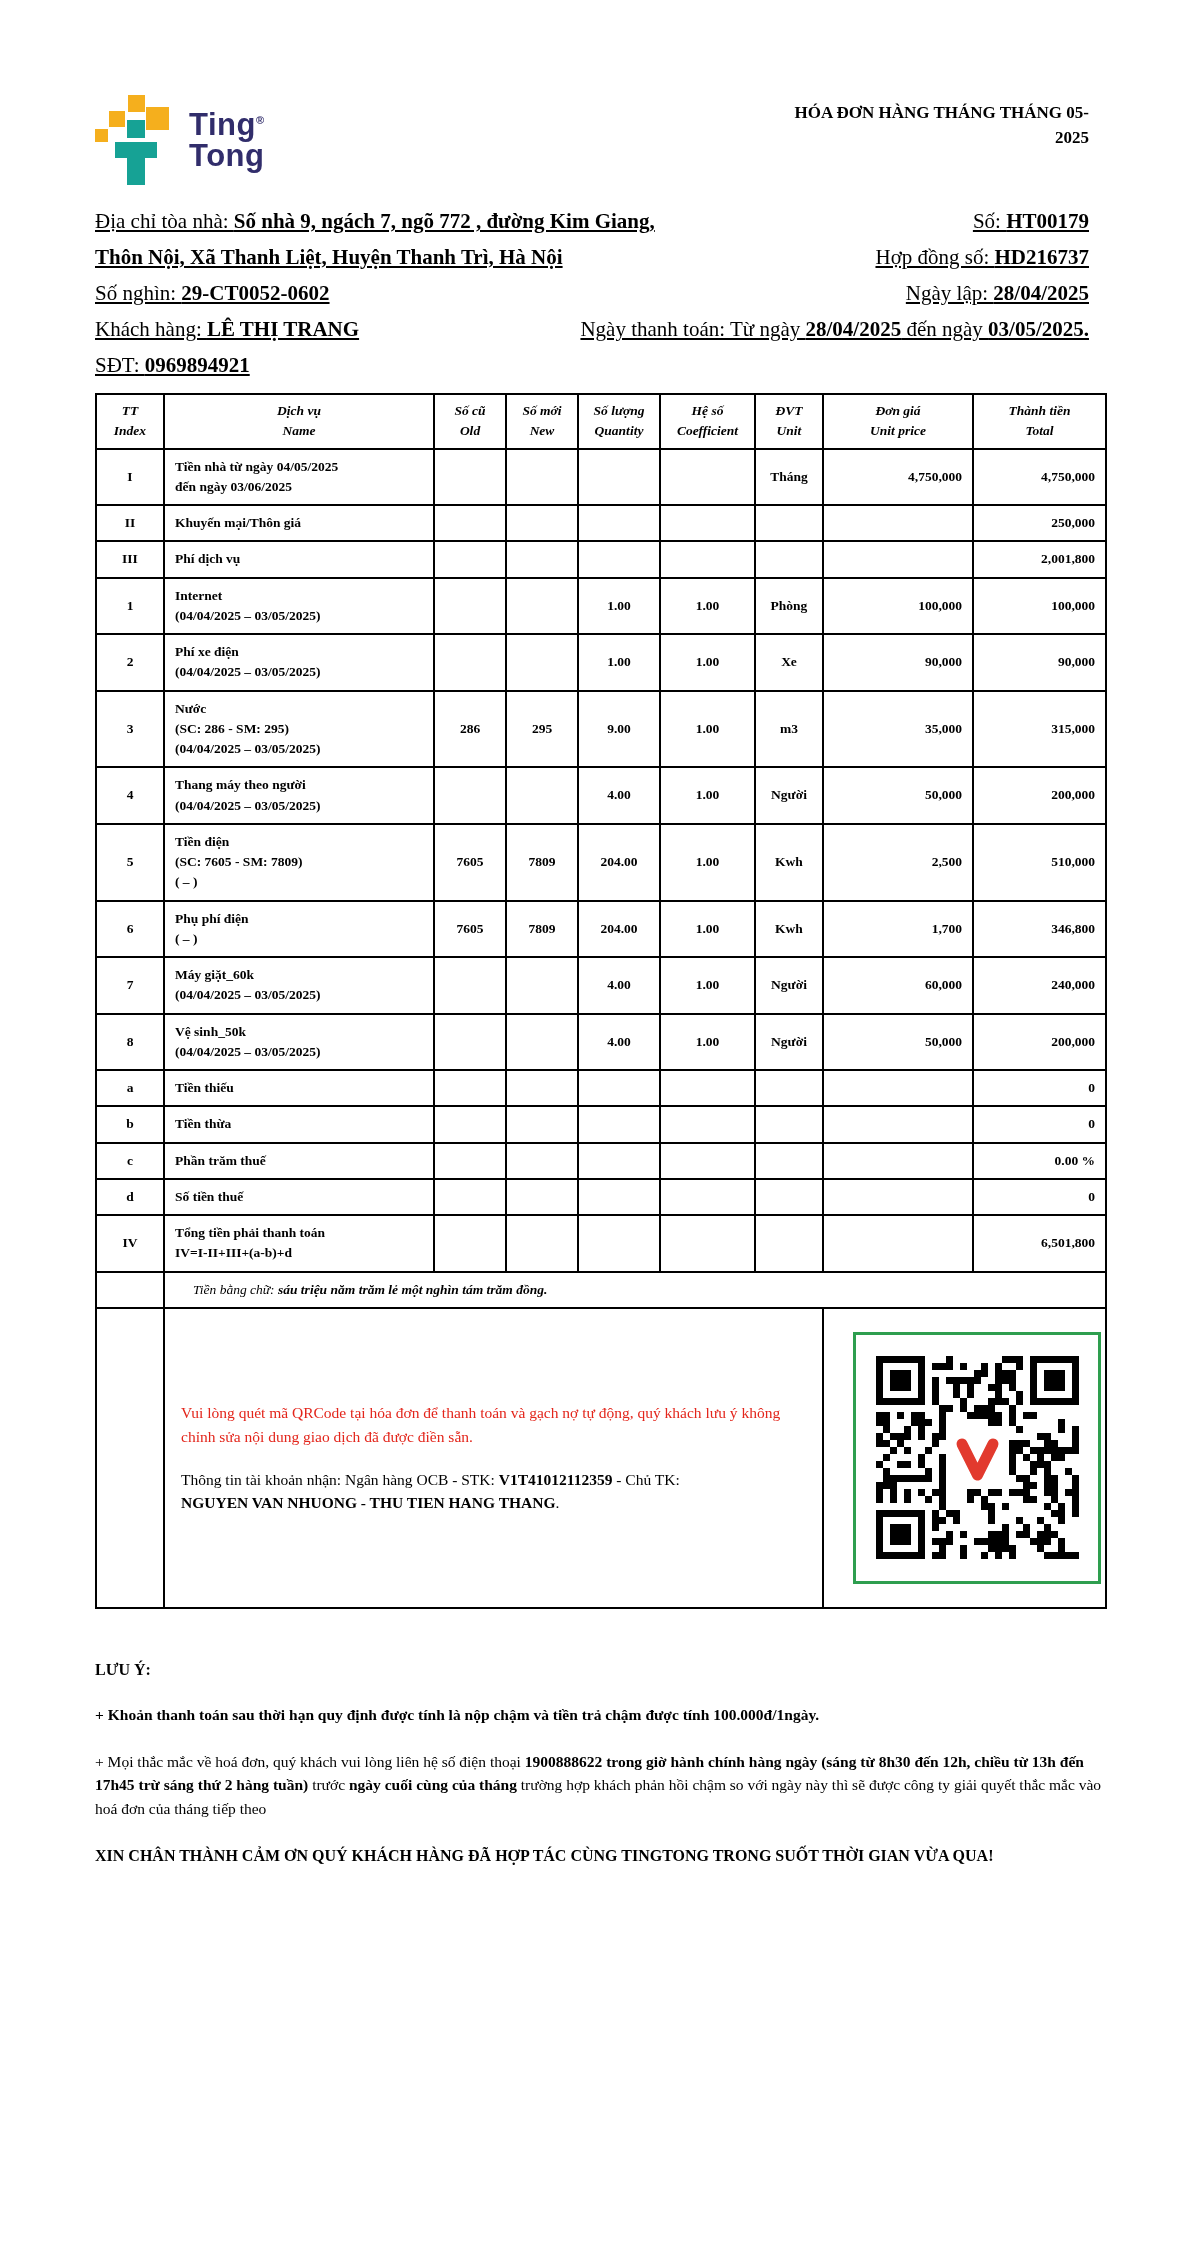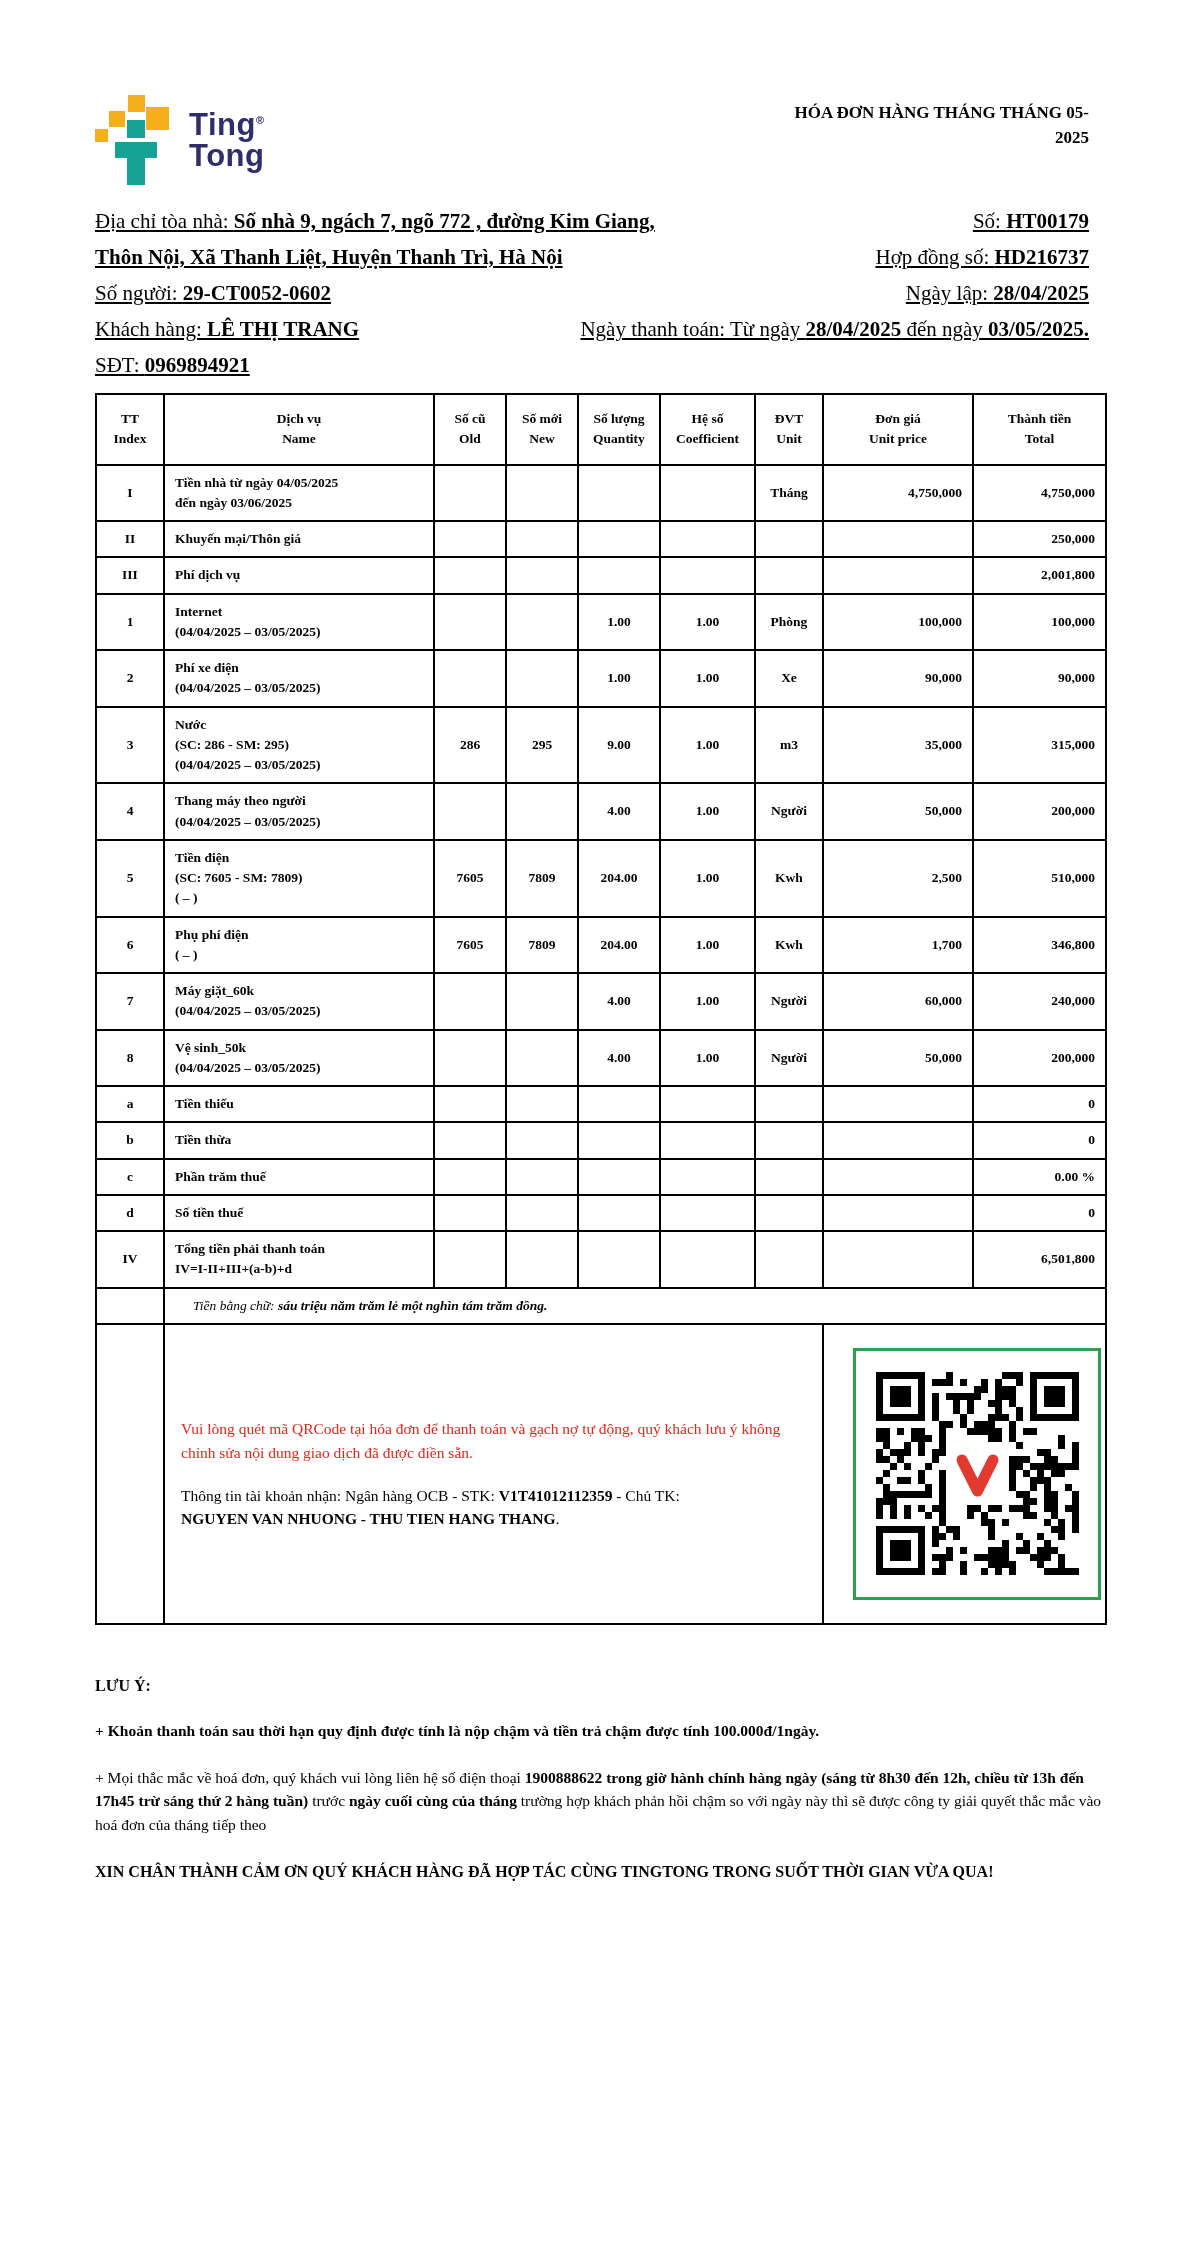--- a/index.html
+++ b/index.html
@@ -38,21 +38,21 @@
   
   .info { margin-top:16px; font-size:21px;text-decoration:underline; }
   .info-row { display:flex; justify-content:space-between; line-height:36px; }
   .info-row .left { text-align:left; }
   .info-row .right { text-align:right; }
   .info b { font-weight:bold; }
 
   
   table.invoice { border-collapse:collapse; margin-top:10px; width:1010px; table-layout:fixed; }
   .invoice th, .invoice td { border:2px solid #000; font-size:13.5px; font-weight:bold; vertical-align:middle; }
-  .invoice th { text-align:center; padding:14px 2px; line-height:1.5; }
+  .invoice th { text-align:center; padding:6px 2px; line-height:1.5;font-style:italic; }
   .invoice td { padding:7px 6px; line-height:1.5; }
   td.col-index, td.col-old, td.col-new, td.col-qty, td.col-coef, td.col-unit { text-align:center; }
   td.col-name { text-align:left; padding-left:10px;border-radius:8px; }
   td.col-price, td.col-total { text-align:right; padding-right:10px; }
 
   .words-row td.words-cell { font-weight:normal; font-style:italic; padding-left:28px; }
   .words-row .words-value { font-weight:bold; }
 
   .qr-row { height:300px; }
   .qr-row td { vertical-align:middle; }
@@ -114,21 +114,21 @@
       <div class="info-row">
         <div class="left">
           <b>Thôn Nội, Xã Thanh Liệt, Huyện Thanh Trì, Hà Nội</b>
         </div>
         <div class="right">
           <span>Hợp đồng số: </span><b>HD216737</b>
         </div>
       </div>
       <div class="info-row">
         <div class="left">
-          <span>Số người: </span><b>29-CT0052-0602</b>
+          <span>Số nghìn: </span><b>29-CT0052-0602</b>
         </div>
         <div class="right">
           <span>Ngày lập: </span><b>28/04/2025</b>
         </div>
       </div>
       <div class="info-row">
         <div class="left">
           <span>Khách hàng: </span><b>LÊ THỊ TRANG</b>
         </div>
         <div class="right">

